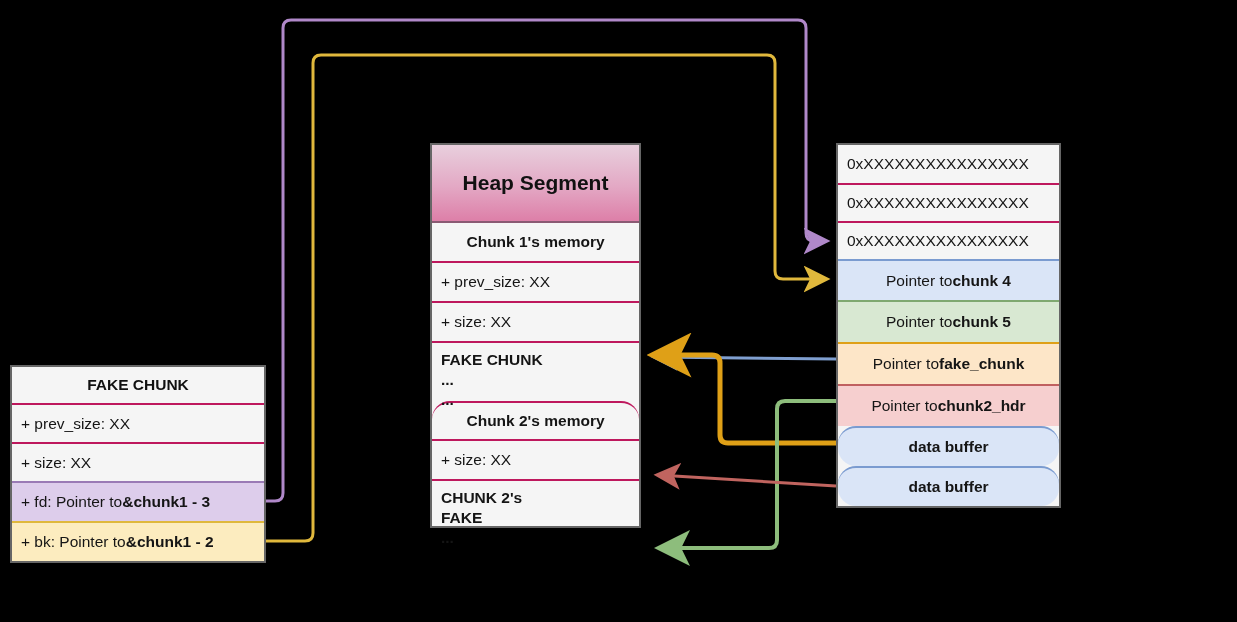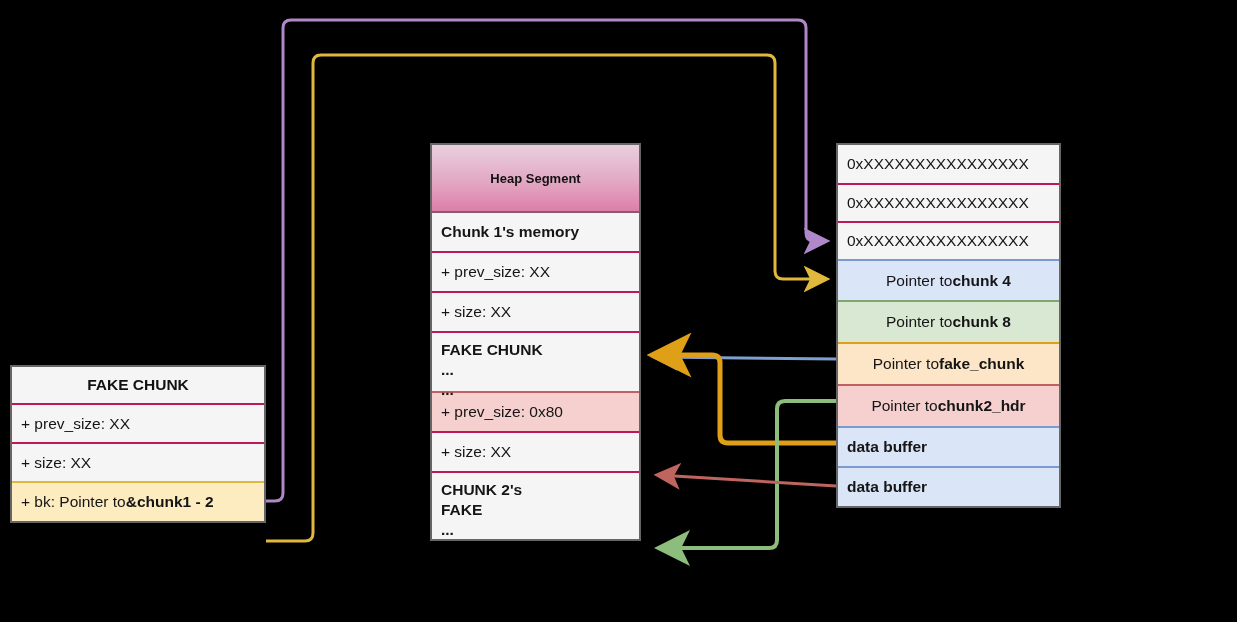--- a/index.html
+++ b/index.html
@@ -24,44 +24,44 @@
     z-index: 1;
   }
   .seg {
     position: absolute;
     z-index: 3;
     box-sizing: border-box;
     border: 2px solid #666666;
     background: #f5f5f5;
   }
   .seg-header {
-    height: 68px;
+    height: 78px;
     display: flex;
     align-items: center;
     justify-content: center;
-    font-size: 13px;
+    font-size: 21px;
     font-weight: bold;
     color: #111111;
     background: linear-gradient(to bottom, #e8cfdd 0%, #e3a8c4 55%, #dd7fa8 100%);
     border-bottom: 2px solid #8a5a73;
     box-sizing: border-box;
   }
   .row {
     box-sizing: border-box;
     border-top: 2px solid #be185d;
     padding: 0 9px;
     display: flex;
     align-items: center;
     font-size: 15.5px;
     color: #151515;
     background: #f5f5f5;
     line-height: 1.28;
   }
   .row.first { border-top: none; }
-  .row.center { font-weight: bold; }
+  .row.center { justify-content: center; font-weight: bold; border-radius: 18px; }
   .row.stacked {
     display: block;
     padding-top: 7px;
     font-weight: bold;
   }
   .row.stacked .dots { font-weight: bold; }
 
   
   .tint-red   { background: #f6cfcf; border-color: #c06060 !important; border-top-width: 2px; }
   .tint-blue  { background: #dae5f7; border-color: #7a9bd0 !important; }
@@ -83,21 +83,21 @@
     justify-content: center;
     font-weight: bold;
     font-size: 15.5px;
     color: #111;
     background: #f5f5f5;
   }
   .h40 { height: 40px; }
   .h38 { height: 38px; }
   .h39 { height: 39px; }
   .h60 { height: 60px; }
-  .h64 { height: 68px; }
+  .h64 { height: 47px; }
 </style>
 </head>
 <body>
 
 <div id="canvas">
 
   <svg class="wires" viewBox="0 0 1237 622">
     <defs>
       <marker id="ah-purple" markerWidth="9" markerHeight="9" refX="7.5" refY="4.5" orient="auto">
         <path d="M0,0 L9,4.5 L0,9 L2.2,4.5 Z" fill="#b088c9"></path>
@@ -133,20 +133,24 @@
   </svg>
 
   <div class="seg" id="fake-chunk">
     <div class="fc-title">FAKE CHUNK</div>
     <div class="row h39">
       <span>+ prev_size: XX</span>
     </div>
     <div class="row h39">
       <span>+ size: XX</span>
     </div>
+    <div class="row h40 tint-purple">
+      <span>+ fd: Pointer to </span>
+        <b>&amp;chunk1 - 3</b>
+    </div>
     <div class="row h40 tint-yellow">
       <span>+ bk: Pointer to </span>
         <b>&amp;chunk1 - 2</b>
     </div>
   </div>
 
   <div class="seg" id="heap-segment">
     <div class="seg-header">Heap Segment</div>
 
     <div class="row h38 center first">
@@ -156,22 +160,22 @@
       <span>+ prev_size: XX</span>
     </div>
     <div class="row h40">
       <span>+ size: XX</span>
     </div>
     <div class="row h60 stacked">
       <div>FAKE CHUNK</div>
       <div class="dots">...</div>
       <div class="dots">...</div>
     </div>
-    <div class="row h40 tint-red">
-      <span>+ prev_size: 0x80</span>
+    <div class="row h38 center">
+      <span>Chunk 2's memory</span>
     </div>
     <div class="row h40">
       <span>+ size: XX</span>
     </div>
     <div class="row h64 stacked">
       <div>CHUNK 2's</div>
       <div>FAKE</div>
       <div class="dots">...</div>
     </div>
   </div>
@@ -186,21 +190,21 @@
     </div>
     <div class="row h38">
       <span>0xXXXXXXXXXXXXXXXX</span>
     </div>
     <div class="row h41 tint-blue" style="height:41px;justify-content:center;">
       <span>Pointer to </span>
         <b>chunk 4</b>
     </div>
     <div class="row tint-green" style="height:42px;justify-content:center;">
       <span>Pointer to </span>
-        <b>chunk 8</b>
+        <b>chunk 5</b>
     </div>
     <div class="row tint-orange" style="height:42px;justify-content:center;">
       <span>Pointer to </span>
         <b>fake_chunk</b>
     </div>
     <div class="row tint-pink" style="height:42px;justify-content:center;">
       <span>Pointer to </span>
         <b>chunk2_hdr</b>
     </div>
     <div class="row tint-blue center" style="height:40px;">

